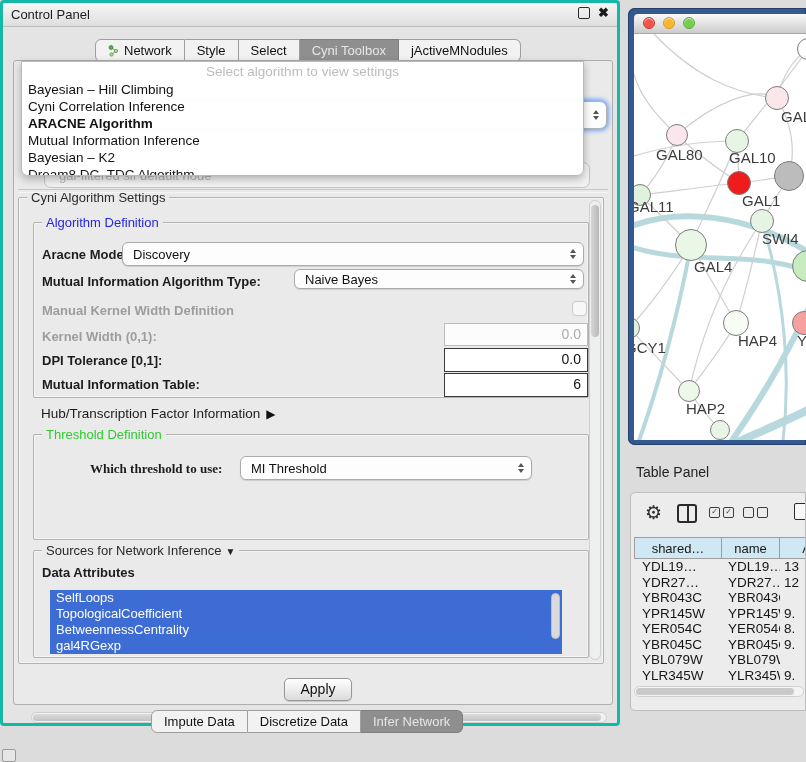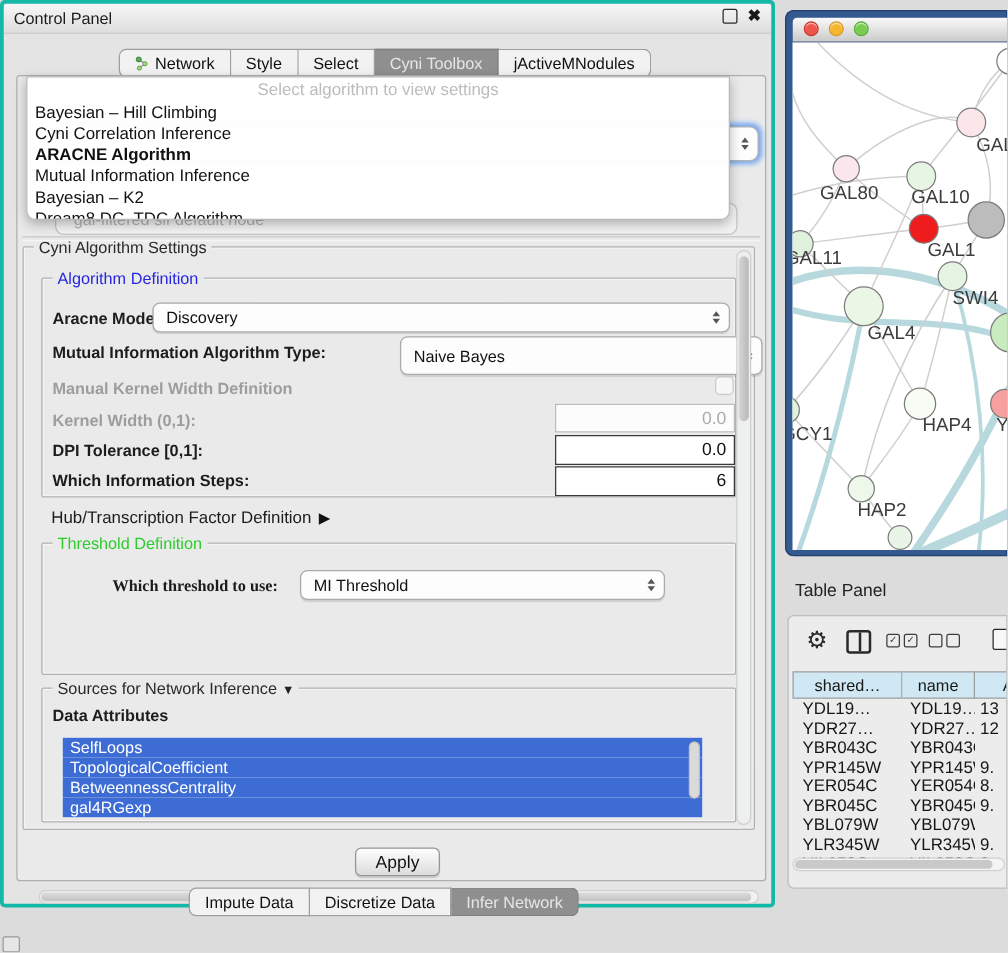--- a/index.html
+++ b/index.html
@@ -156,38 +156,38 @@
           <span class="gtitle t-blue">Algorithm Definition</span>
           <span class="lbl" style="left:8px;top:24px;">Aracne Mode:</span>
           <div class="combo" style="left:88px;top:19px;width:462px;height:24px;">
             <span class="cv">Discovery</span>
             <span class="arrows">
                 <i class="up"></i>
                 <i class="dn"></i>
               </span>
           </div>
           <span class="lbl" style="left:8px;top:51px;">Mutual Information Algorithm Type:</span>
-          <div class="combo" style="left:260px;top:46px;width:290px;height:31px;margin-left:26px;">
+          <div class="combo" style="left:260px;top:46px;width:290px;height:20px;">
             <span class="cv">Naive Bayes</span>
             <span class="arrows">
                 <i class="up"></i>
                 <i class="dn"></i>
               </span>
           </div>
           <span class="lbl dis" style="left:8px;top:80px;">Manual Kernel Width Definition</span>
           <span class="cbx-dis" style="left:538px;top:78px;"></span>
           <span class="lbl dis" style="left:8px;top:106px;">Kernel Width (0,1):</span>
           <div class="field dis" style="left:410px;top:100px;width:144px;height:23px;line-height:21px;">0.0</div>
           <span class="lbl" style="left:8px;top:130px;">DPI Tolerance [0,1]:</span>
           <div class="field" style="left:410px;top:125px;width:144px;height:24px;line-height:21px;">0.0</div>
-          <span class="lbl" style="left:8px;top:154px;">Which Information Steps:</span>
+          <span class="lbl" style="left:8px;top:154px;">Mutual Information Table:</span>
           <div class="field" style="left:410px;top:150px;width:144px;height:24px;line-height:21px;">6</div>
         </div>
 
-        <span class="lbl" style="left:22px;top:208px;font-weight:normal;font-size:13.5px;"><span>Hub/Transcription Factor Definition</span><span class="tri-r">▶</span></span>
+        <span class="lbl" style="left:22px;top:208px;font-weight:normal;font-size:13.5px;"><span>Hub/Transcription Factor Information</span><span class="tri-r">▶</span></span>
 
         <div class="group thr-group">
           <span class="gtitle t-green">Threshold Definition</span>
           <span class="lbl" style="left:56px;top:26px;font-family:Liberation Serif, serif;">Which threshold to use:</span>
           <div class="combo" style="left:206px;top:21px;width:292px;height:24px;">
             <span class="cv">MI Threshold</span>
             <span class="arrows">
                 <i class="up"></i>
                 <i class="dn"></i>
               </span>

